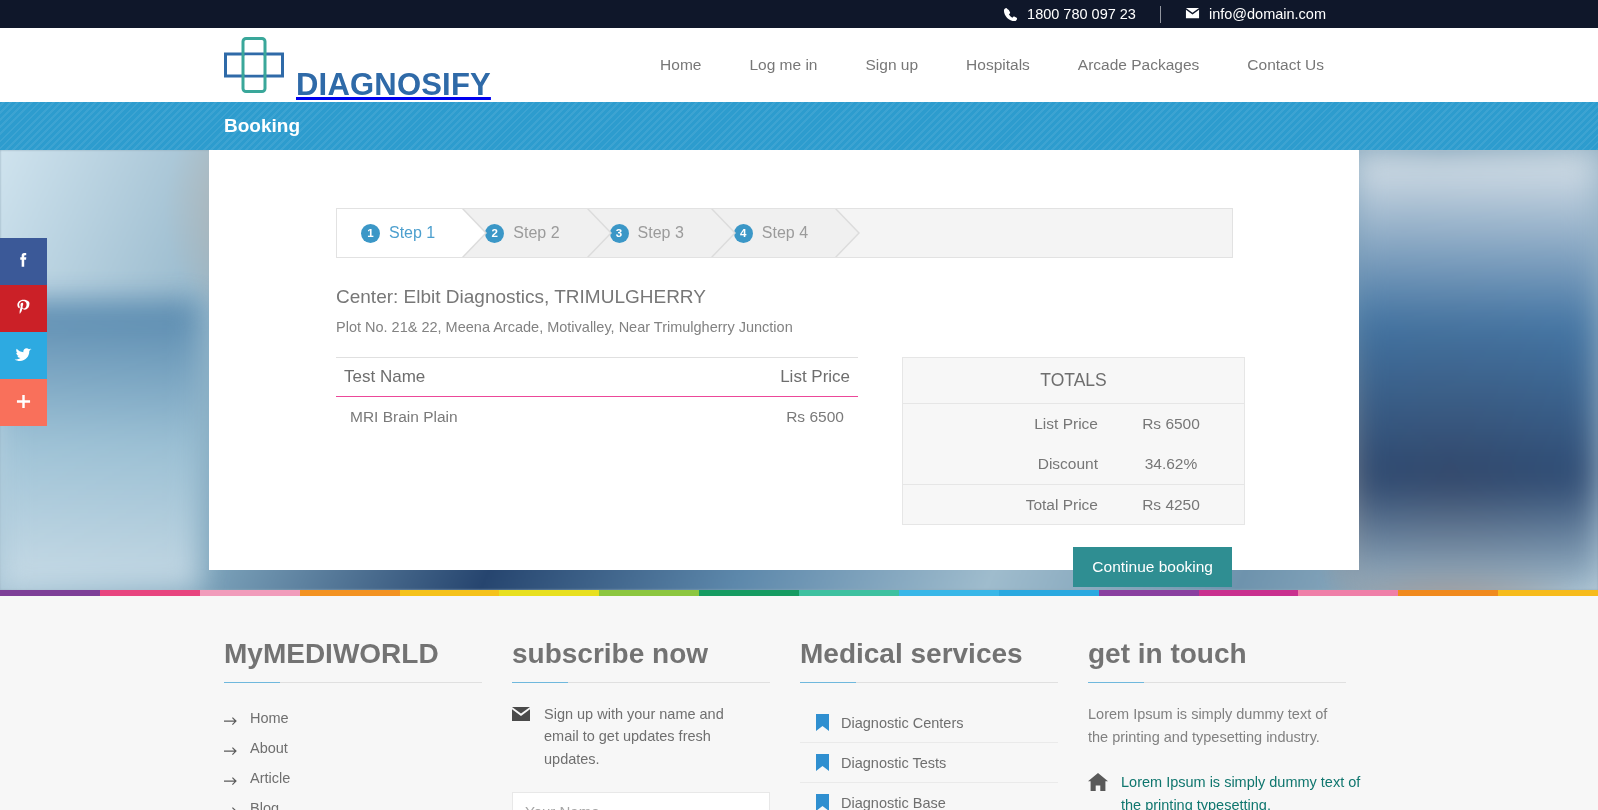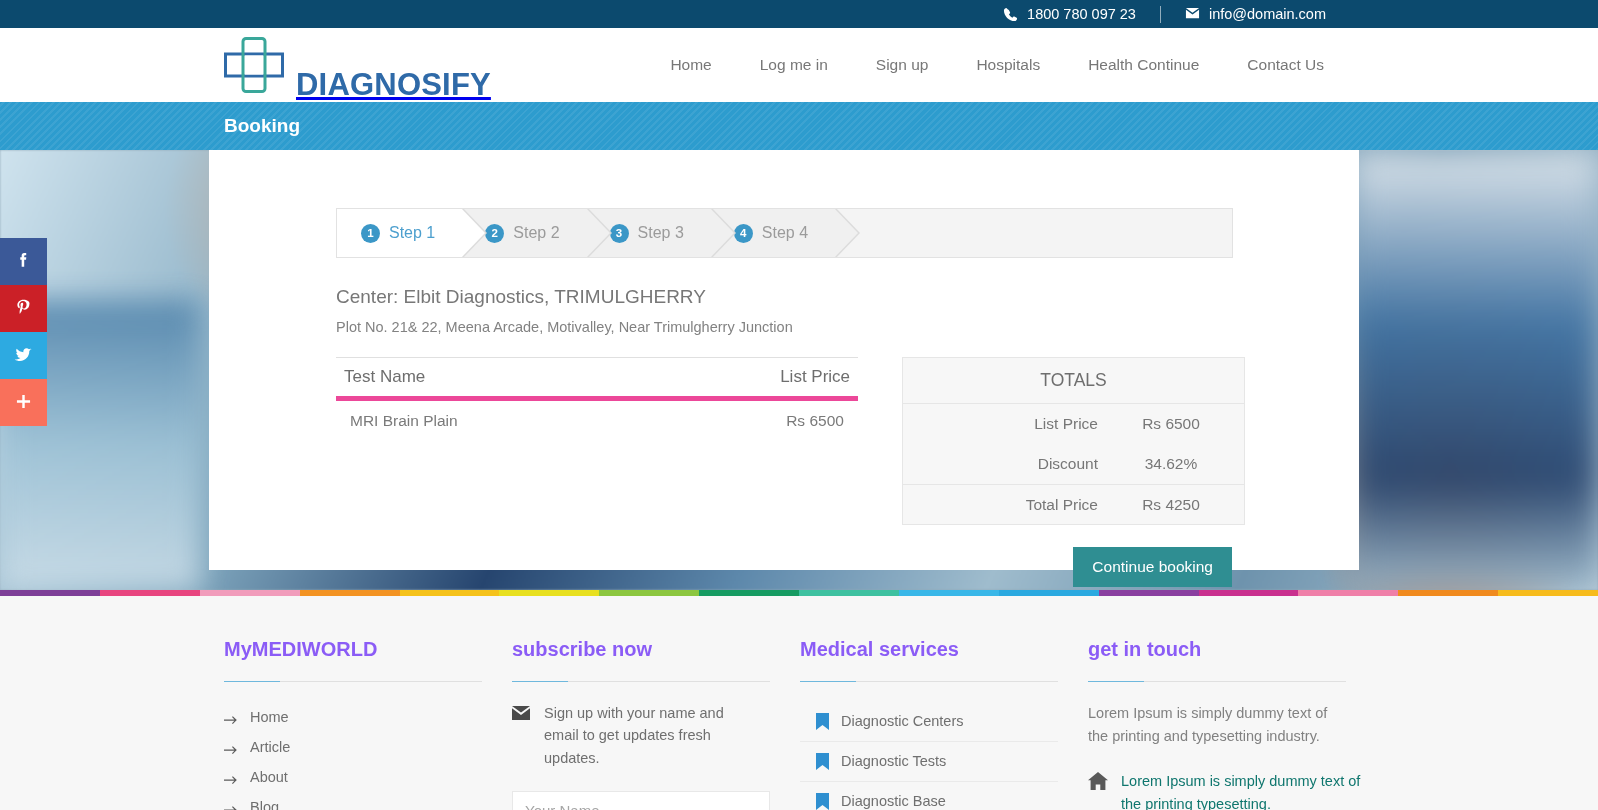--- a/index.html
+++ b/index.html
@@ -8,21 +8,21 @@
     font-family: "Liberation Sans", sans-serif;
     background: #ffffff;
     color: #6b6b6b;
     font-size: 15px;
     position: relative;
   }
 
   
   .topbar {
     height: 28px;
-    background: #0c4a6e;
+    background: #0f172a;
     display: flex;
     align-items: center;
     justify-content: flex-end;
     padding-right: 272px;
     color: #ffffff;
     font-size: 14.5px;
   }
   .topbar-item { display: flex; align-items: center; gap: 9px; }
   .topbar-sep {
     width: 1px; height: 17px; background: rgba(255,255,255,0.55);
@@ -191,21 +191,21 @@
   .cols { display: flex; margin: 22px 0 0 127px; gap: 14px; }
   .tests { width: 522px; }
   table.tests-table { width: 100%; border-collapse: collapse; }
   table.tests-table th {
     text-align: left;
     font-size: 17px;
     font-weight: normal;
     color: #6e6e6e;
     padding: 9px 0 9px 8px;
     border-top: 1px solid #e0e0e0;
-    border-bottom: 5px solid #ec4899;
+    border-bottom: 1px solid #ec4899;
   }
   table.tests-table th.price-col { padding-left: 320px; }
   table.tests-table td {
     font-size: 15.5px;
     color: #7a7a7a;
     padding: 11px 0 11px 14px;
   }
   table.tests-table td.price-col { padding-left: 326px; white-space: nowrap; }
 
   .totals {
@@ -277,24 +277,24 @@
     margin: 0 auto;
     width: 1150px;
     display: flex;
   }
   .fcol { }
   .fcol-1 { width: 288px; }
   .fcol-2 { width: 288px; }
   .fcol-3 { width: 288px; }
   .fcol-4 { width: 286px; }
   .fcol h3 {
-    font-size: 20px;
-    color: #8b5cf6;
+    font-size: 28px;
+    color: #737373;
     font-weight: bold;
-    margin-bottom: 20px;
+    margin-bottom: 12px;
   }
   .fcol .rule {
     height: 1px;
     background: #e0e0e0;
     width: 258px;
     position: relative;
     margin-bottom: 20px;
   }
   .fcol .rule::before {
     content: "";
@@ -326,21 +326,21 @@
     border: 1px solid #e8e8e8;
     padding: 0 12px;
     font-size: 15px;
     color: #9b9b9b;
     font-family: "Liberation Sans", sans-serif;
     margin-bottom: 12px;
   }
   .sub-input::placeholder { color: #a6a6a6; }
 
   .mlink {
-    display: flex; align-items: flex-start; gap: 12px;
+    display: flex; align-items: center; gap: 12px;
     color: #6f6f6f; font-size: 14.5px; text-decoration: none;
     padding: 11px 16px;
     border-bottom: 1px solid #eaeaea;
     width: 258px;
   }
   .bm-icon svg { width: 13px; height: 17px; fill: #2f8fd0; display: block; }
 
   .gtext { font-size: 14.5px; color: #818181; line-height: 1.58; max-width: 262px; }
   .ginfo { display: flex; gap: 13px; margin-top: 22px; max-width: 276px; }
   .home-icon svg { width: 20px; height: 18px; fill: #595959; display:block; margin-top: 2px; }
@@ -378,21 +378,21 @@
         <rect x="21" y="18.5" width="18" height="19" fill="#ffffff"></rect>
       </svg>
     </span>
     <span class="logo-text">DIAGNOSIFY</span>
   </a>
   <nav class="nav">
     <a href="#">Home</a>
     <a href="#">Log me in</a>
     <a href="#">Sign up</a>
     <a href="#">Hospitals</a>
-    <a href="#">Health Continue</a>
+    <a href="#">Arcade Packages</a>
     <a href="#">Contact Us</a>
   </nav>
 </div>
 
 <div class="banner">
   <div class="banner-title">Booking</div>
 </div>
 
 <div class="hero">
   <div class="hero-photo"></div>
@@ -529,29 +529,29 @@
             </svg>
         </span>
         <span>Home</span>
       </a>
       <a href="#" class="flink">
         <span class="arrow-icon">
           <svg viewBox="0 0 15 10">
               <path d="M0 4.4h10.4L8 2l.8-.8L12.8 5 8.8 9 8 8.2l2.4-2.4H0z"></path>
             </svg>
         </span>
-        <span>Article</span>
+        <span>About</span>
       </a>
       <a href="#" class="flink">
         <span class="arrow-icon">
           <svg viewBox="0 0 15 10">
               <path d="M0 4.4h10.4L8 2l.8-.8L12.8 5 8.8 9 8 8.2l2.4-2.4H0z"></path>
             </svg>
         </span>
-        <span>About</span>
+        <span>Article</span>
       </a>
       <a href="#" class="flink">
         <span class="arrow-icon">
           <svg viewBox="0 0 15 10">
               <path d="M0 4.4h10.4L8 2l.8-.8L12.8 5 8.8 9 8 8.2l2.4-2.4H0z"></path>
             </svg>
         </span>
         <span>Blog</span>
       </a>
     </div>

